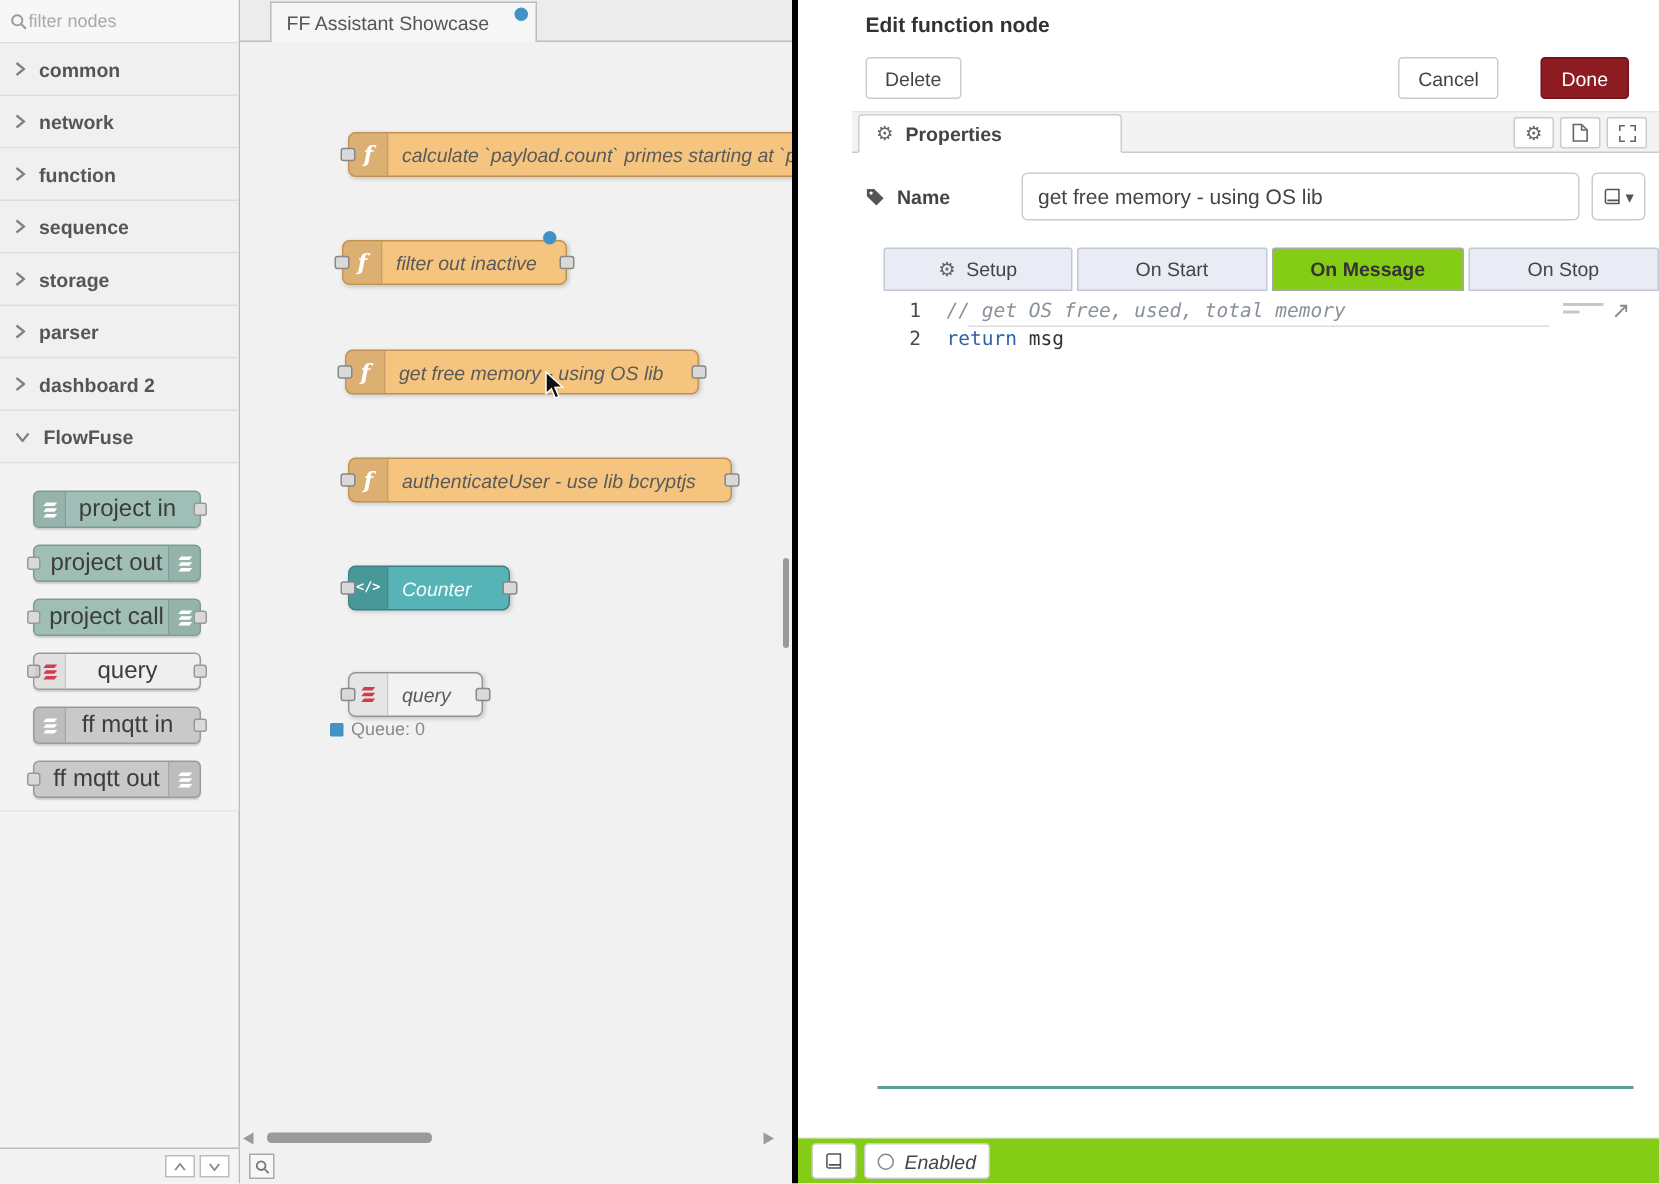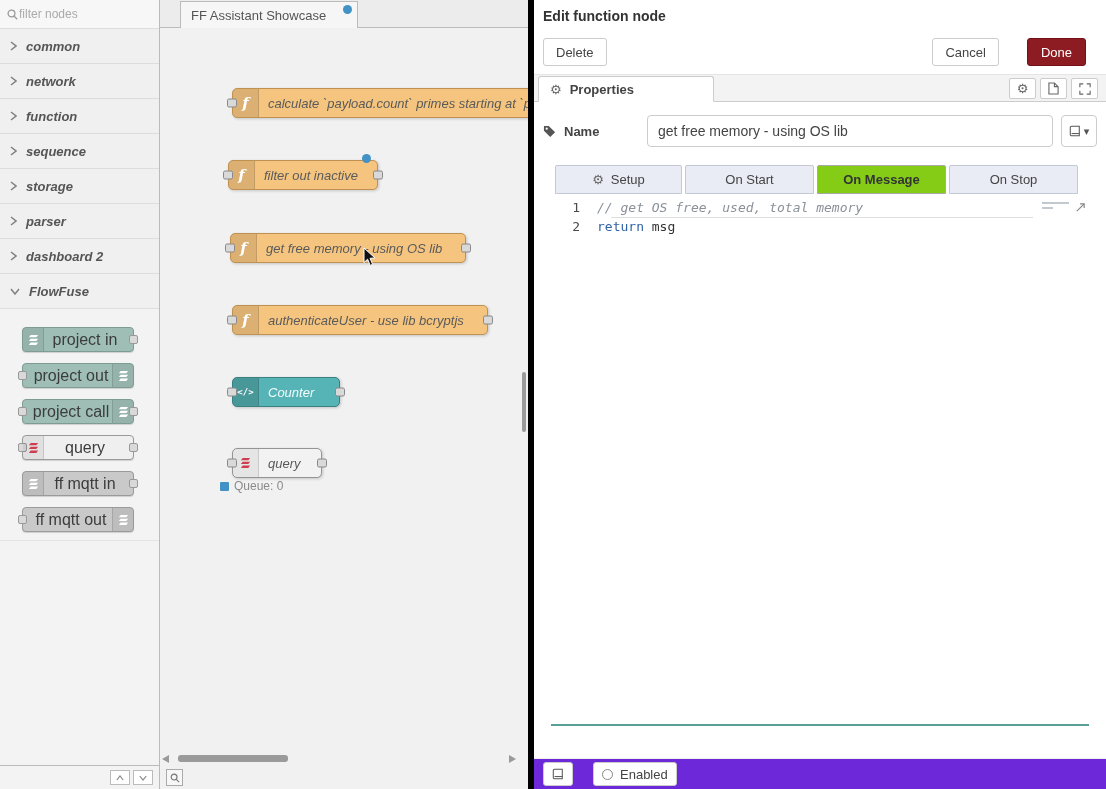--- a/index.html
+++ b/index.html
@@ -6,21 +6,21 @@
   html,body { width:1106px; height:789px; }
   body { font-family:"Liberation Sans","DejaVu Sans",sans-serif; background:#f0f0f0; overflow:hidden; }
   .app { display:flex; width:1106px; height:789px; position:relative; }
 
   
   .palette { width:160px; min-width:160px; background:#f3f3f3; border-right:1px solid #bbb; display:flex; flex-direction:column; }
   .palette-search { height:29px; border-bottom:1px solid #ddd; background:#f7f7f7; display:flex; align-items:center; gap:1px; padding:0 7px; }
   .palette-search svg { flex:0 0 auto; }
   .palette-search input { border:none; background:transparent; outline:none; font-size:12px; color:#555; width:100%; font-family:inherit; }
   .palette-search input::placeholder { color:#aaa; }
-  .pal-cat { height:35px; border-bottom:1px solid #ddd; background:#f0f0f0; display:flex; align-items:center; gap:9px; padding:0 10px; font-size:13px; font-weight:600; color:#555; cursor:pointer;font-style:italic; }
+  .pal-cat { height:35px; border-bottom:1px solid #ddd; background:#f0f0f0; display:flex; align-items:center; gap:9px; padding:0 10px; font-size:13px; font-weight:600; color:#555; cursor:pointer; }
   .pal-body { position:relative; height:232px; background:#f3f3f3; border-bottom:1px solid #e4e4e4; }
   .pal-node { position:absolute; left:22px; width:112px; height:25px; border-radius:4px; border:1px solid #999; font-size:16px; color:#3c3c3c; display:flex; align-items:center; justify-content:center; box-shadow:0 1px 1px rgba(0,0,0,0.15); cursor:grab; white-space:nowrap; }
   .pn-teal  { background:#9fbfb6; border-color:#7e9c93; }
   .pn-query { background:#efefef; border-color:#9a9a9a; }
   .pn-gray  { background:#c9c9c9; border-color:#9a9a9a; }
   .pal-icon { position:absolute; top:0; bottom:0; width:21px; display:flex; align-items:center; justify-content:center; background:rgba(0,0,0,0.06); }
   .pal-icon.left  { left:0;  border-right:1px solid rgba(0,0,0,0.12); border-radius:3px 0 0 3px; }
   .pal-icon.right { right:0; border-left:1px solid rgba(0,0,0,0.12);  border-radius:0 3px 3px 0; }
   .pstub { position:absolute; width:9px; height:9px; background:#d9d9d9; border:1px solid #999; border-radius:2px; top:50%; margin-top:-5px; }
   .pstub.left { left:-5px; } .pstub.right { right:-5px; }
@@ -50,21 +50,21 @@
   .h-scroll { position:absolute; left:2px; right:12px; bottom:24px; height:11px; }
   .h-arrow { position:absolute; top:1px; width:0; height:0; border-style:solid; }
   .h-arrow.left  { left:0;  border-width:4.5px 7px 4.5px 0; border-color:transparent #9a9a9a transparent transparent; }
   .h-arrow.right { right:0; border-width:4.5px 0 4.5px 7px; border-color:transparent transparent transparent #9a9a9a; }
   .h-thumb { position:absolute; left:16px; top:1px; width:110px; height:7px; background:#9a9a9a; border-radius:3px; }
   .v-scroll { position:absolute; right:0; top:28px; bottom:0; width:8px; }
   .v-thumb { position:absolute; left:2px; top:344px; width:4px; height:60px; background:#9a9a9a; border-radius:2px; }
   .zoom-btn { position:absolute; left:6px; bottom:3px; width:17px; height:17px; border:1px solid #aaa; background:#f7f7f7; display:flex; align-items:center; justify-content:center; cursor:pointer; }
 
   
-  .panel { width:578px; min-width:578px; background:#fff; border-left:6px solid #000000; position:relative; }
+  .panel { width:578px; min-width:578px; background:#fff; border-left:4px solid #000000; position:relative;padding-left:36px; }
   .panel-title { height:30px; line-height:32px; padding-left:9px; font-size:14px; font-weight:bold; color:#333; }
   .panel-btns { height:44px; display:flex; align-items:center; padding:0 20px 0 9px; }
   .btn { height:28px; padding:0 12px; border:1px solid #ccc; background:#fff; border-radius:3px; font-size:13px; color:#444; cursor:pointer; font-family:inherit; }
   .btn-done { background:#8c1c22; border-color:#721218; color:#fff; margin-left:28px; padding:0 13px; }
   .spacer { flex:1; }
   .props-bar { height:28px; background:#f3f3f3; border-top:1px solid #e5e5e5; border-bottom:1px solid #ccc; position:relative; }
   .props-tab { position:absolute; left:4px; top:1px; bottom:-1px; width:176px; background:#fff; border:1px solid #ccc; border-bottom:1px solid #fff; border-radius:3px 3px 0 0; display:flex; align-items:center; gap:8px; padding:0 11px; font-size:13px; font-weight:bold; color:#444; z-index:2; cursor:pointer; }
   .gear-glyph { color:#666; font-size:13px; font-weight:normal; }
   .props-icons { position:absolute; right:8px; top:3px; display:flex; gap:4px; }
   .pi-btn { width:27px; height:21px; border:1px solid #ccc; background:#fff; border-radius:2px; display:flex; align-items:center; justify-content:center; cursor:pointer; }
@@ -79,21 +79,21 @@
   .code-row { display:flex; height:19px; line-height:19px; }
   .ln { width:46px; text-align:right; padding-right:17px; color:#4a4a4a; }
   .code-text { white-space:pre; }
   .tok-comment { color:#8a9199; font-style:italic; }
   .tok-keyword { color:#2e63a8; }
   .tok-plain { color:#333; }
   .line1-underline { position:absolute; left:60px; right:56px; top:19px; height:1px; background:#dedede; }
   .minimap { position:absolute; top:4px; right:20px; }
   .mm-bar { height:2px; background:#c4c9ce; margin-bottom:3px; }
   .editor-expand { position:absolute; top:2px; right:2px; width:14px; height:14px; cursor:pointer; display:flex; align-items:center; justify-content:center; }
-  .panel-footer { position:absolute; left:0; right:0; bottom:0; height:31px; border-top:1px solid #ececec; display:flex; align-items:center; gap:20px; padding:0 9px; background:#6d28d9; }
+  .panel-footer { position:absolute; left:0; right:0; bottom:0; height:31px; border-top:1px solid #ececec; display:flex; align-items:center; gap:5px; padding:0 9px; background:#84cc16;font-style:italic; }
   .foot-btn { height:24px; border:1px solid #ccc; border-radius:3px; background:#fff; display:flex; align-items:center; justify-content:center; gap:7px; padding:0 8px; font-size:13px; color:#444; cursor:pointer; }
   .ring { width:11px; height:11px; border:1px solid #888; border-radius:50%; }
 </style>
 </head>
 <body>
 
 <div class="app">
 
   <aside class="palette">
     <div class="palette-search">

